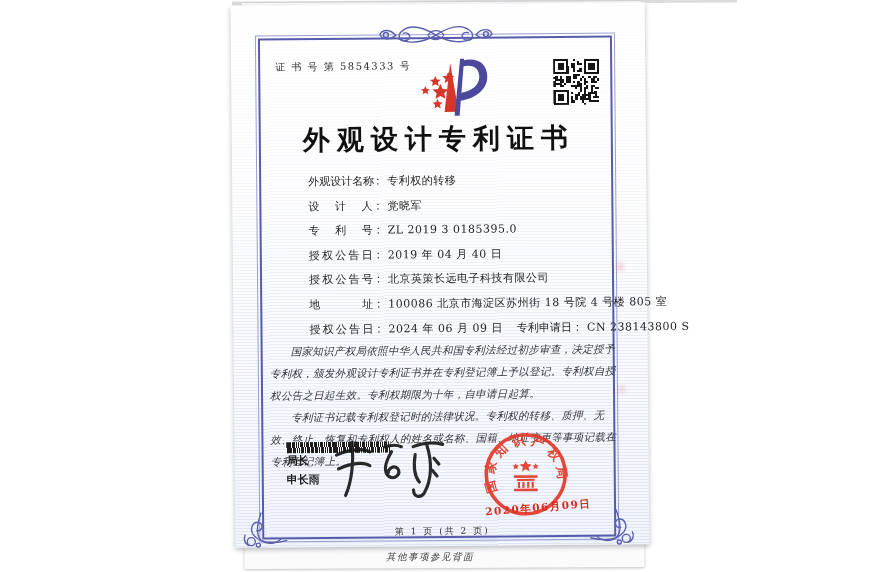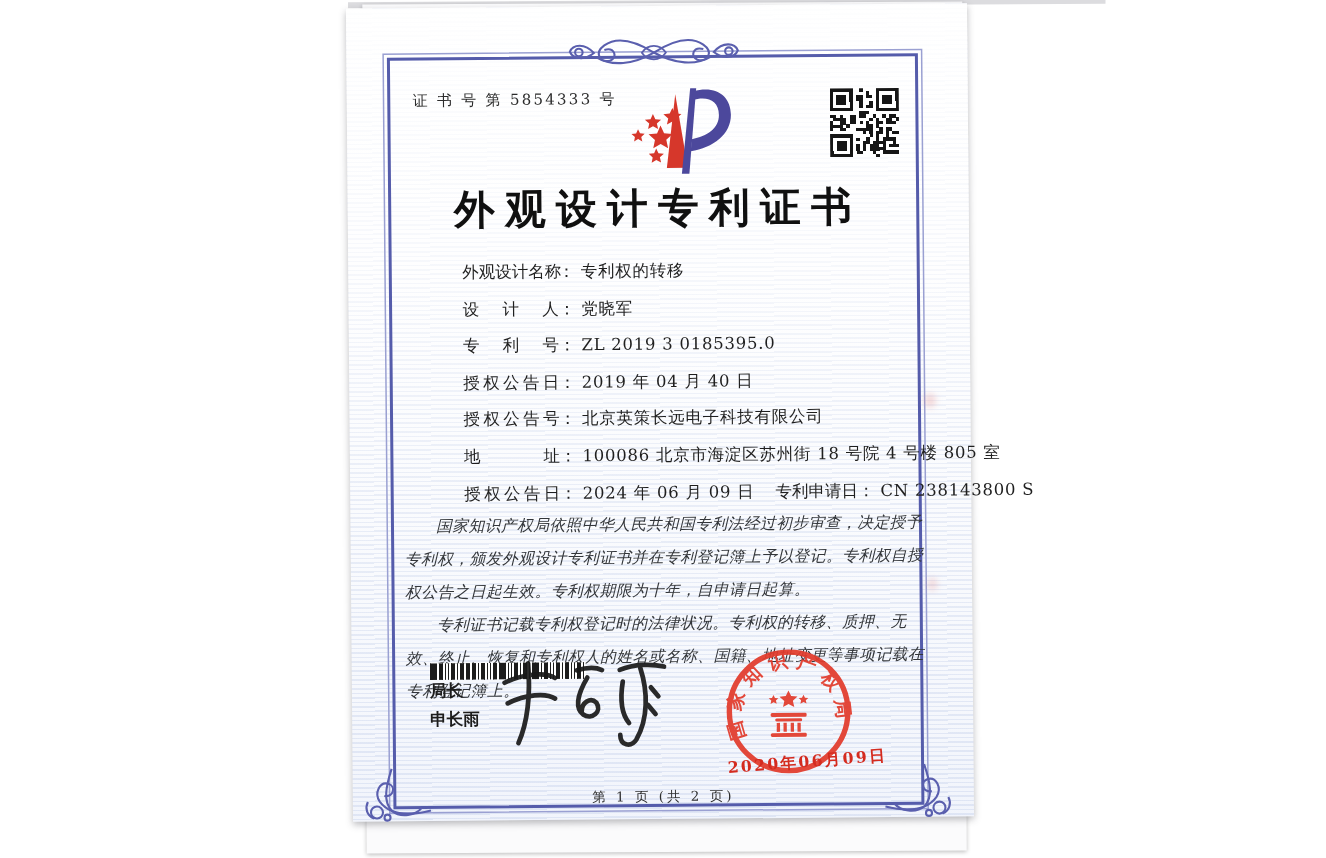--- a/index.html
+++ b/index.html
@@ -52,20 +52,21 @@
                letter-spacing:2px;color:#2e2e2e;}
   .smudge{position:absolute;border-radius:50%;filter:blur(2px);}
 </style>
 </head>
 <body>
 
 <div class="canvas">
 
   <div class="under-top"></div>
   <div class="under-sheet"></div>
+  <div class="back-note">其他事项参见背面</div>
 
   <div class="paper">
     <div class="pattern"></div>
     <div class="fade"></div>
     <div class="border-outer">
       <div class="border-inner"></div>
     </div>
 
     <svg class="orn" style="left:145px;top:17px;" width="120" height="27" viewBox="0 0 120 27">
       <g fill="none" stroke="#5a5fae" stroke-width="1.4">

